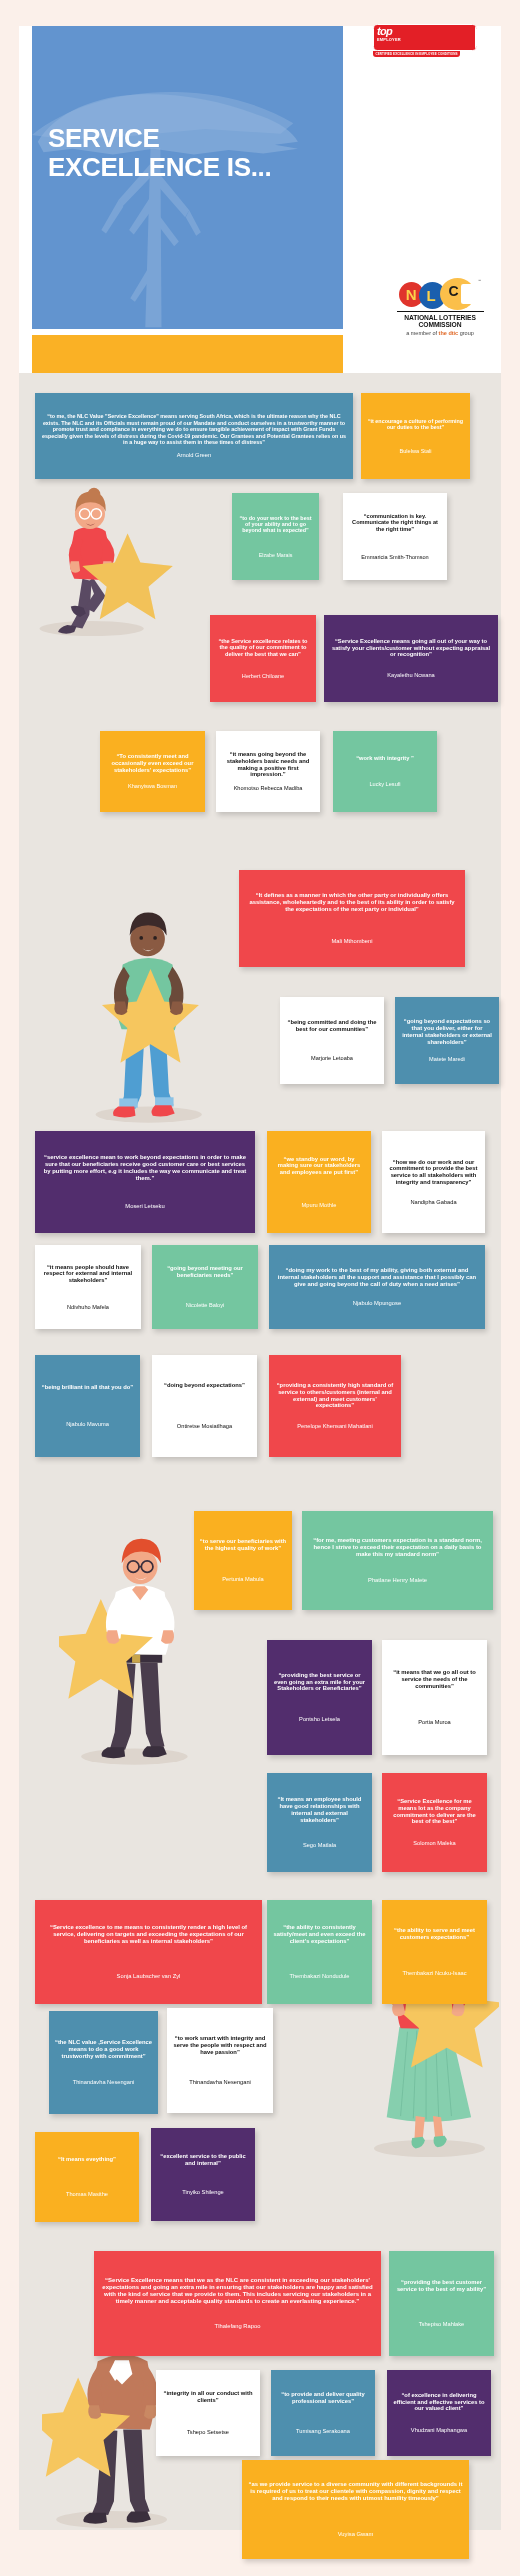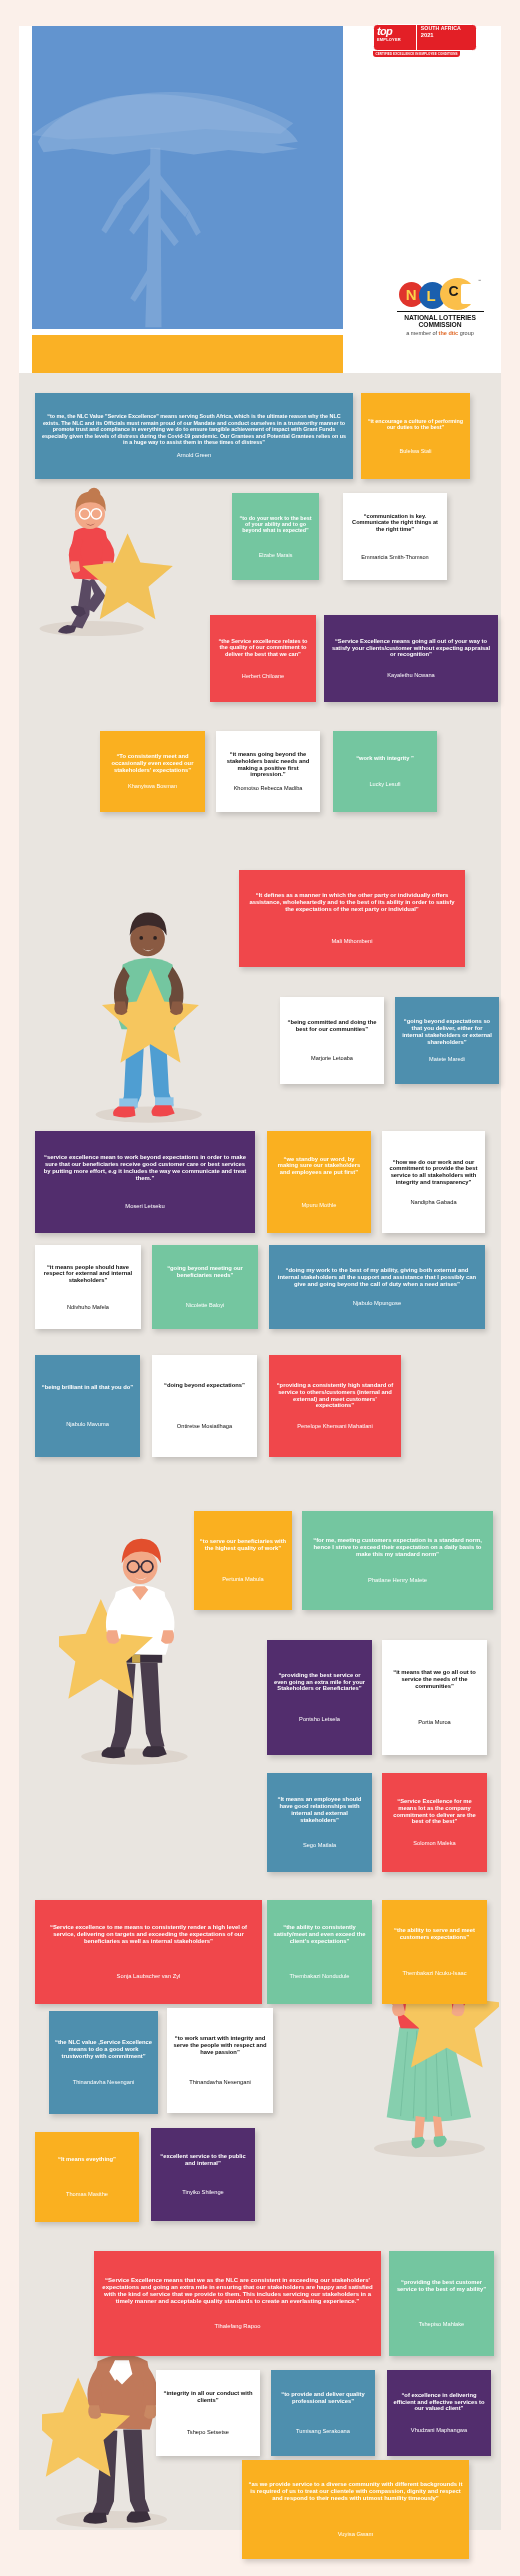--- a/index.html
+++ b/index.html
@@ -79,20 +79,21 @@
     left:354px; top:-2.3px;
     width:104px;
   }
   .teb-main{
     display:flex;
     background:#e31f26;
     border-radius:4.6px;
     border:1.2px solid #ffffff;
     overflow:hidden;
     height:25.5px;
+    flex-direction:column;
   }
   .teb-left{
     flex:0 0 37px;
     position:relative;
     color:#fff;
     border-right:1.2px solid #fff;
     padding:1.2px 2.3px 1.2px 2.9px;
   }
   .teb-top{
     font-size:11px;font-weight:bold;letter-spacing:-0.6px;line-height:11px;
@@ -195,20 +196,21 @@
           <path d="M216 250 L 272 318 L 265 330 L 214 272 Z"></path>
           <path d="M208 290 L 168 352 L 176 360 L 214 308 Z"></path>
           <path d="M215 320 L 254 372 L 246 380 L 212 336 Z"></path>
           <path d="M150 300 L 120 352 L 128 358 L 158 312 Z"></path>
           <path d="M272 318 L 292 356 L 284 362 L 266 330 Z"></path>
           <path d="M200 420 L 170 470 L 178 476 L 206 434 Z"></path>
         </g>
       </svg>
     </div>
 
+    <div class="hero-title">SERVICE EXCELLENCE IS...</div>
 
     <div class="hero-yellow"></div>
     <div class="hero-sub">HUMAN RIGHTS DAY</div>
 
     <div class="ethics-logo">
       <span class="a">Ethics</span><span class="b">Monitor</span>
     </div>
 
     <div class="top-badge">
       <div class="teb-main">

